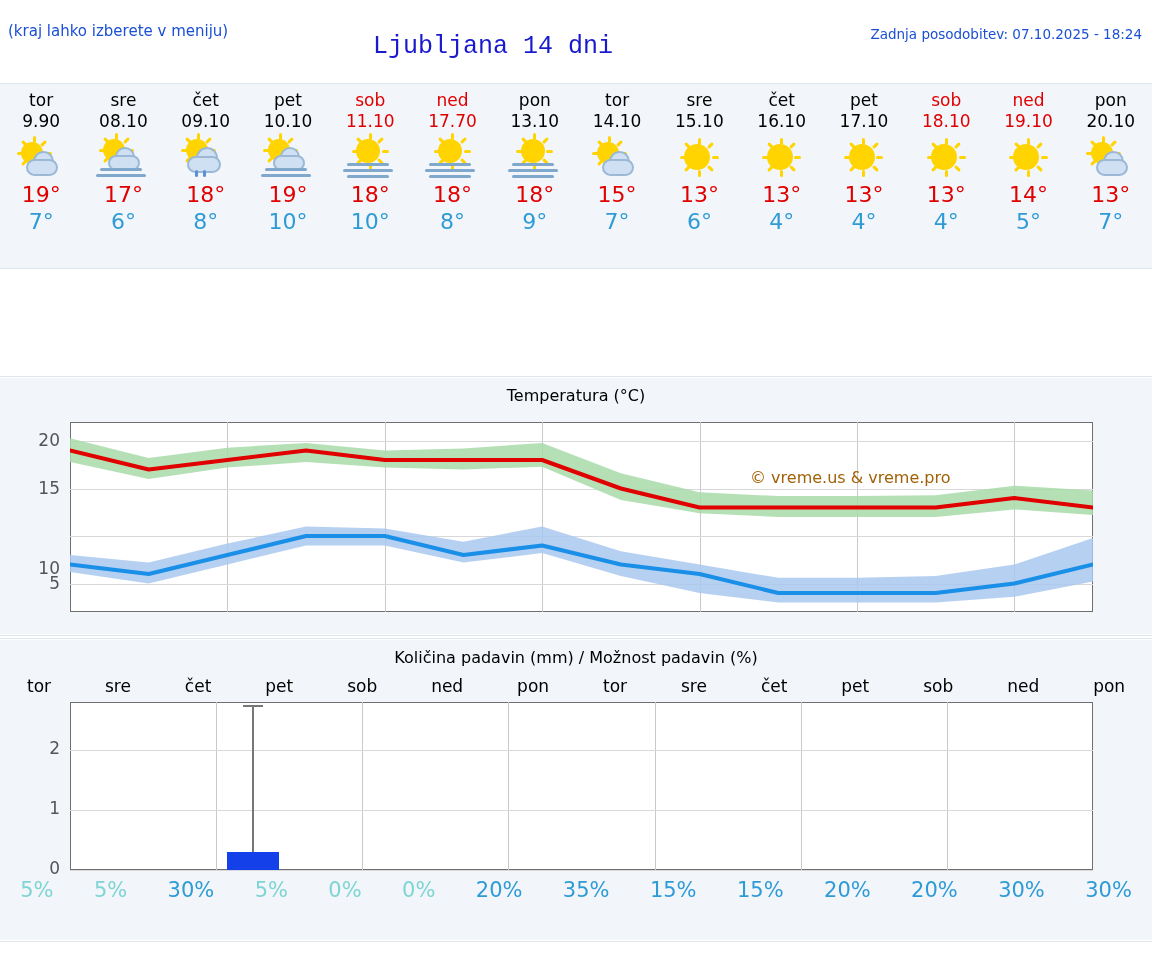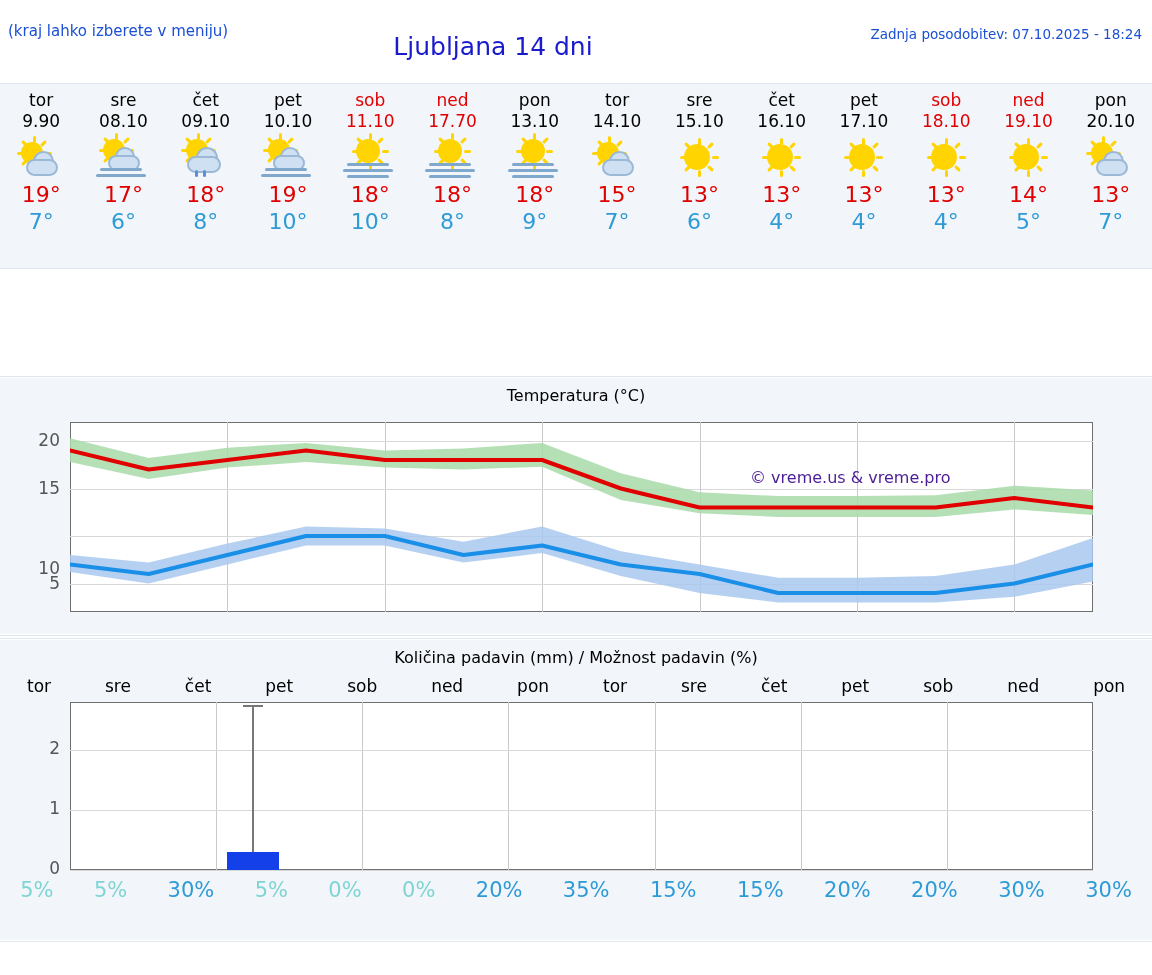--- a/index.html
+++ b/index.html
@@ -6,21 +6,21 @@
   body{
     width:1152px;height:975px;
     background:#ffffff;
     font-family:"DejaVu Sans","Liberation Sans",sans-serif;
     color:#000;
     position:relative;
     overflow:hidden;
   }
   .topbar{position:absolute;top:0;left:0;width:1152px;height:62px;margin-top:16px;}
   .menu-note{position:absolute;left:8px;top:6px;font-size:15px;color:#1a4fd6;}
-  .title{position:absolute;left:0;top:16px;width:986px;text-align:center;font-size:25px;color:#1a1acd;}
+  .title{position:absolute;left:0;top:16px;width:986px;text-align:center;font-size:25px;color:#1a1acd;font-family:Liberation Mono, monospace;}
   .updated{position:absolute;right:10px;top:10px;font-size:13.5px;color:#1a4fd6;}
 
   .strip{position:absolute;left:0;top:84px;width:1152px;height:184px;background:#f2f6fb;}
   .days{display:flex;width:1152px;height:184px;}
   .day{width:78.8px;flex:1 0 auto;text-align:center;padding-top:6px;box-sizing:border-box;}
   .dow{font-size:17px;line-height:21px;color:#000;}
   .dow.we{color:#e00000;}
   .date{font-size:17px;line-height:21px;color:#000;}
   .date.we{color:#e00000;}
   .ico{height:46px;margin-top:3px;position:relative;}
@@ -37,21 +37,21 @@
 
   .sep{position:absolute;left:0;width:1152px;height:1px;background:#dfe6ee;}
 
   .chartbox{position:absolute;left:0;width:1152px;background:#f2f6fb;}
   .chart-title{text-align:center;font-size:16px;padding-top:8px;color:#000;}
   .chart-area{position:relative;background:#fff;}
   .axis-lbl{position:absolute;font-size:17px;color:#555;text-align:right;width:36px;}
   .gridv{position:absolute;width:1px;background:#c9c9c9;}
   .gridh{position:absolute;height:1px;background:#d8d8d8;}
   .frame{position:absolute;border:1px solid #6f6f6f;box-sizing:border-box;}
-  .watermark{position:absolute;font-size:16px;color:#4c1d95;}
+  .watermark{position:absolute;font-size:16px;color:#a16207;}
 
   .p-days{position:absolute;left:0;width:1152px;display:flex;}
   .p-day{flex:1 0 auto;text-align:center;font-size:17px;color:#000;}
   .p-pcts{position:absolute;left:0;width:1152px;display:flex;}
   .p-pct{flex:1 0 auto;text-align:center;font-size:21px;}
   .rainbar{position:absolute;background:#1340e8;}
   .rainline{position:absolute;background:#777;}
 </style>
 </head>
 <body>

